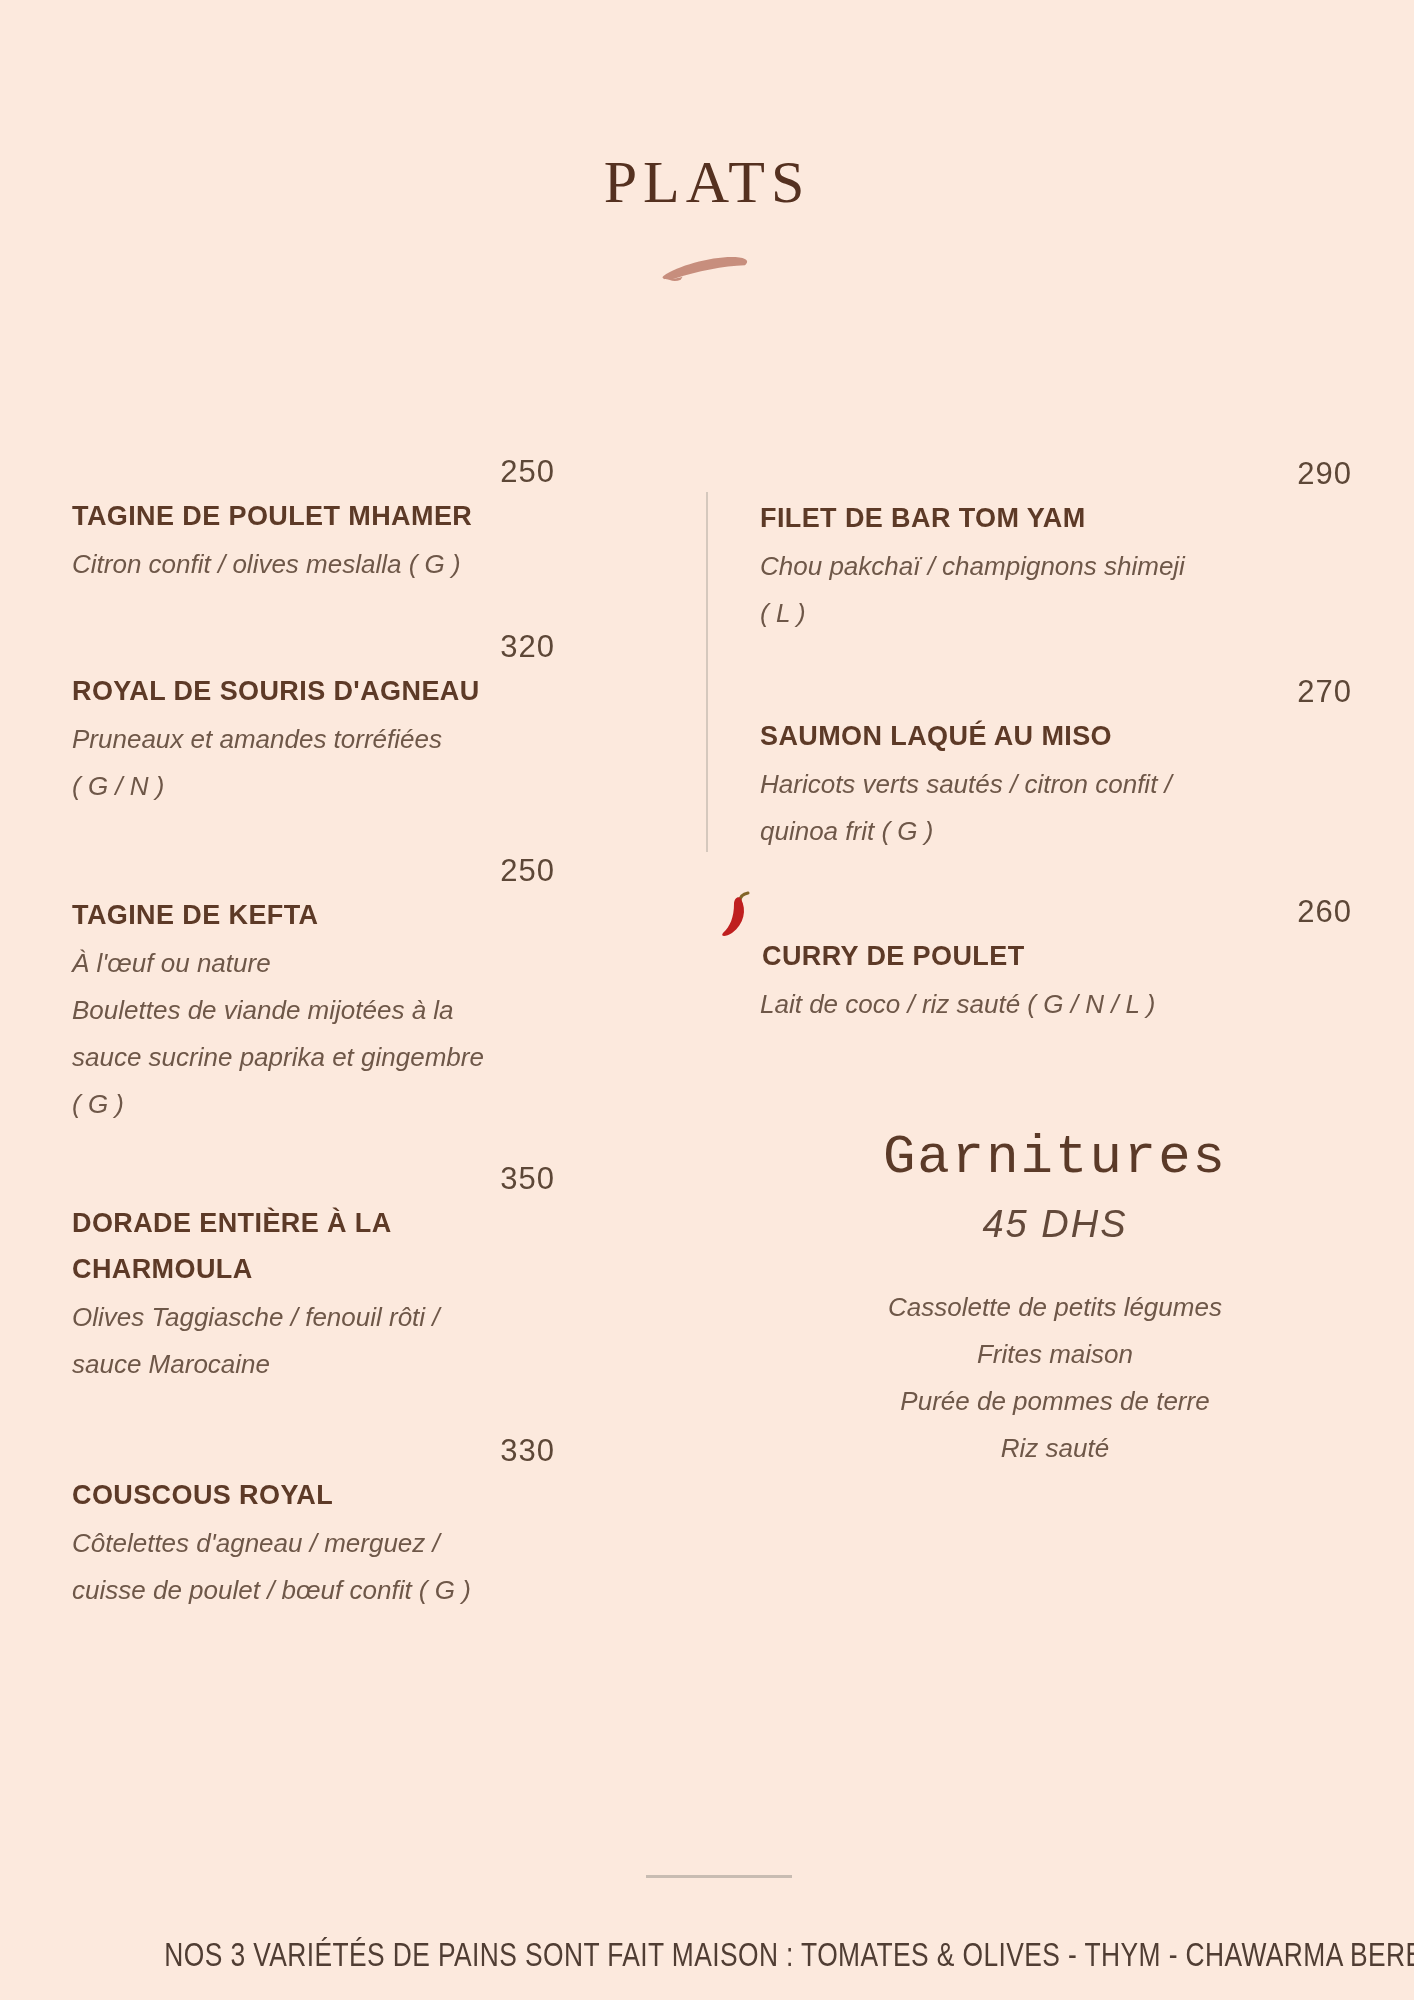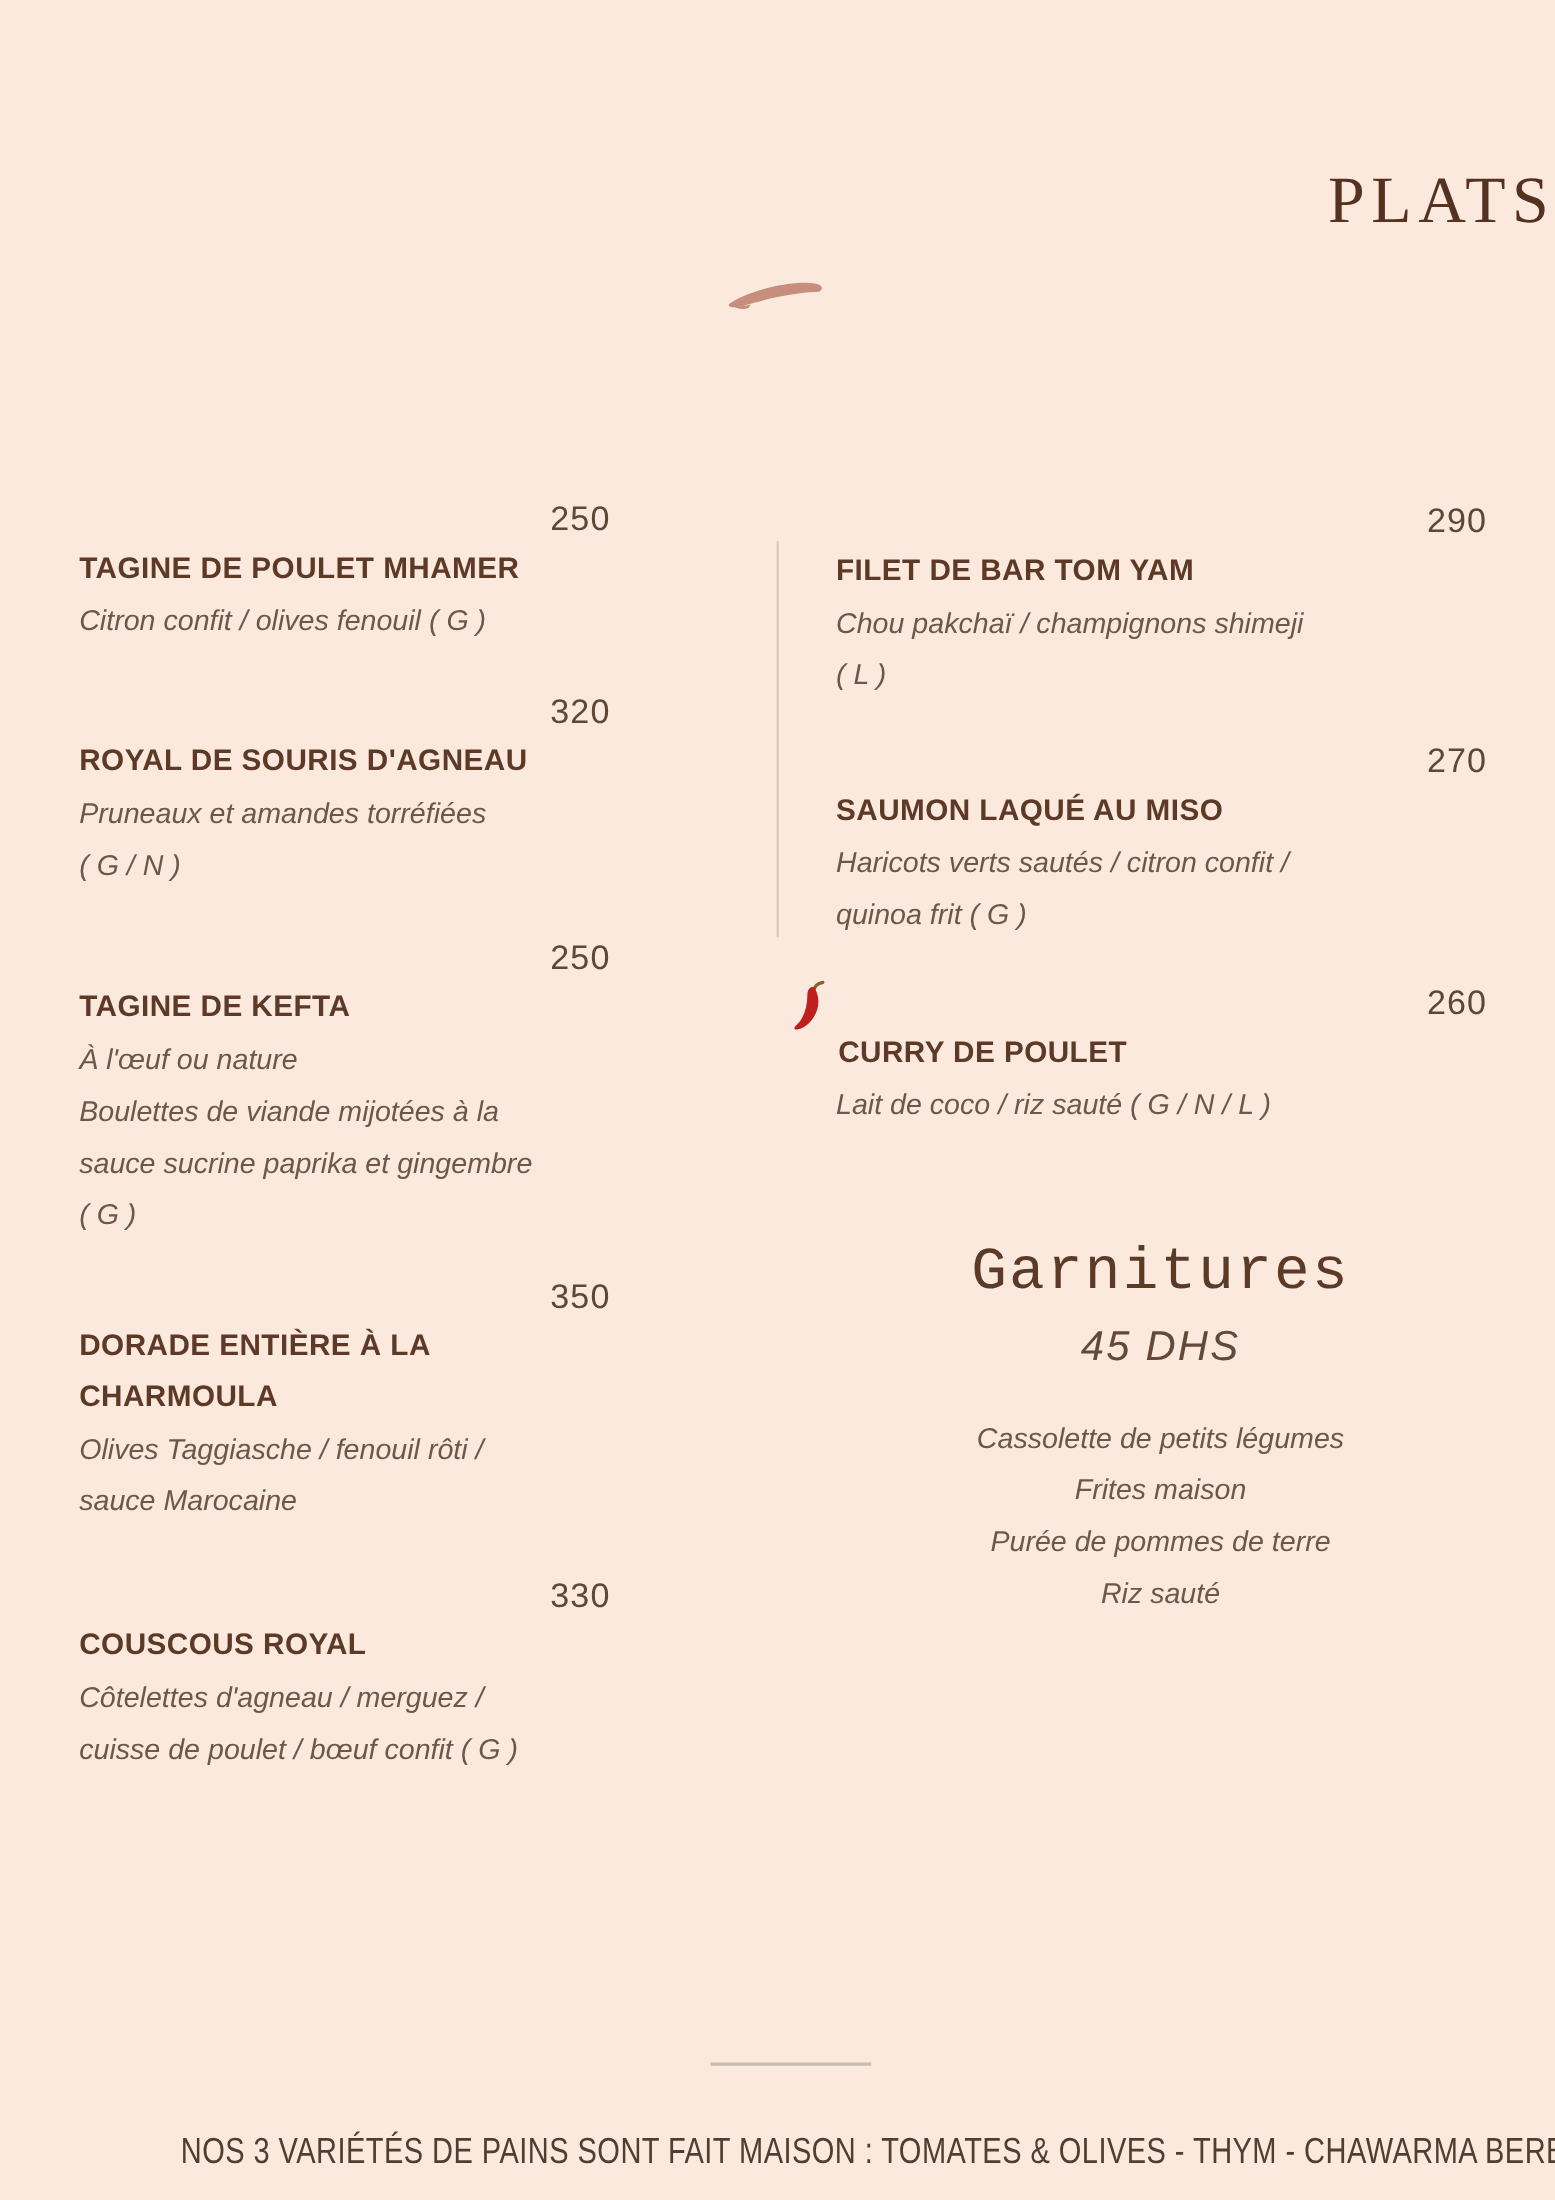--- a/index.html
+++ b/index.html
@@ -7,21 +7,21 @@
     position: relative;
     width: 1414px;
     height: 2000px;
     background: #fce9dd;
     font-family: "Liberation Sans", sans-serif;
     overflow: hidden;
   }
   .page-title {
     position: absolute;
     top: 148px; left: 0; width: 100%;
-    text-align: right;
+    text-align: center;
     font-family: "Liberation Serif", serif;
     font-size: 60px;
     font-weight: 400;
     letter-spacing: 6px;
     color: #553120;
   }
   .brush-stroke {
     position: absolute;
     top: 251px; left: 656px;
     transform: rotate(-4deg);
@@ -131,21 +131,21 @@
       <path d="M10 24 C14 25 20 26 26 24 L24 27 C18 29 12 27 10 24 Z" fill="#c78e7d"></path>
     </svg>
   </div>
 
   <div class="v-divider"></div>
 
   <div class="menu-item left-col" style="top:449px">
     <div class="item-name">TAGINE DE POULET MHAMER</div>
     <div class="item-price">250</div>
     <div class="item-desc">
-      <div class="desc-line">Citron confit / olives fenouil  ( G )</div>
+      <div class="desc-line">Citron confit / olives meslalla  ( G )</div>
     </div>
   </div>
 
   <div class="menu-item left-col" style="top:624px">
     <div class="item-name">ROYAL DE SOURIS D'AGNEAU</div>
     <div class="item-price">320</div>
     <div class="item-desc">
       <div class="desc-line">Pruneaux et amandes torréfiées</div>
       <div class="desc-line">( G / N )</div>
     </div>

